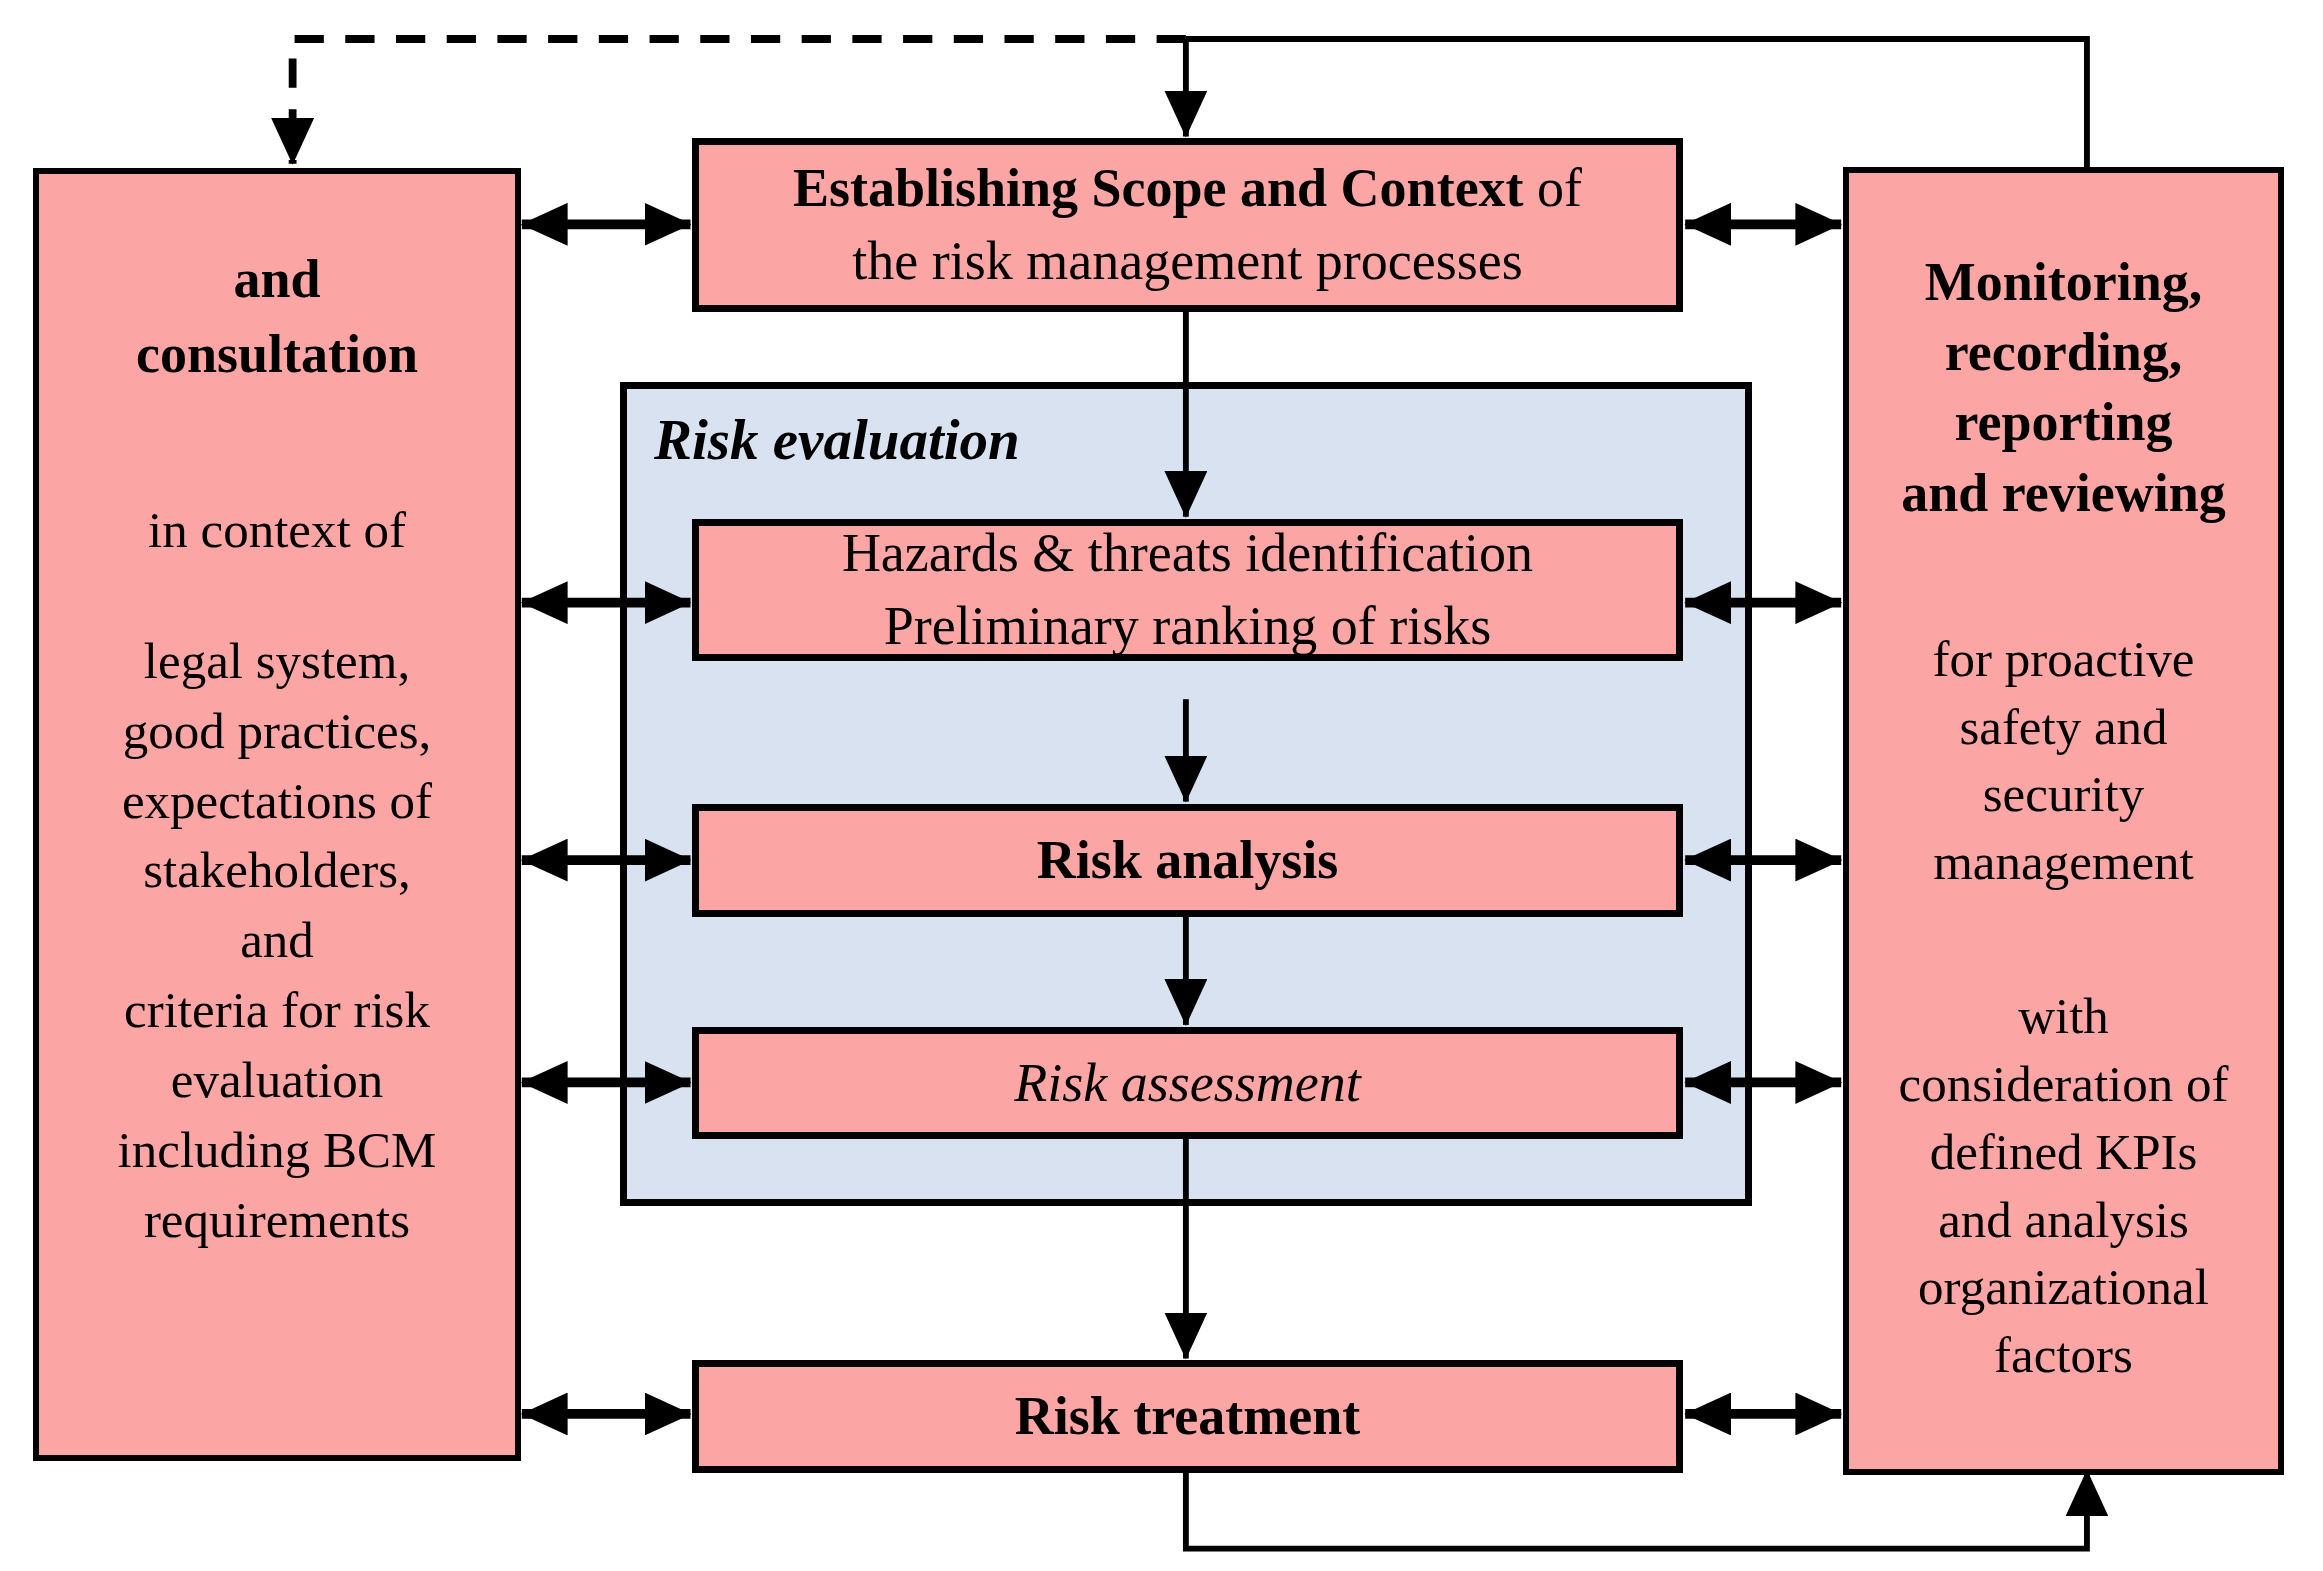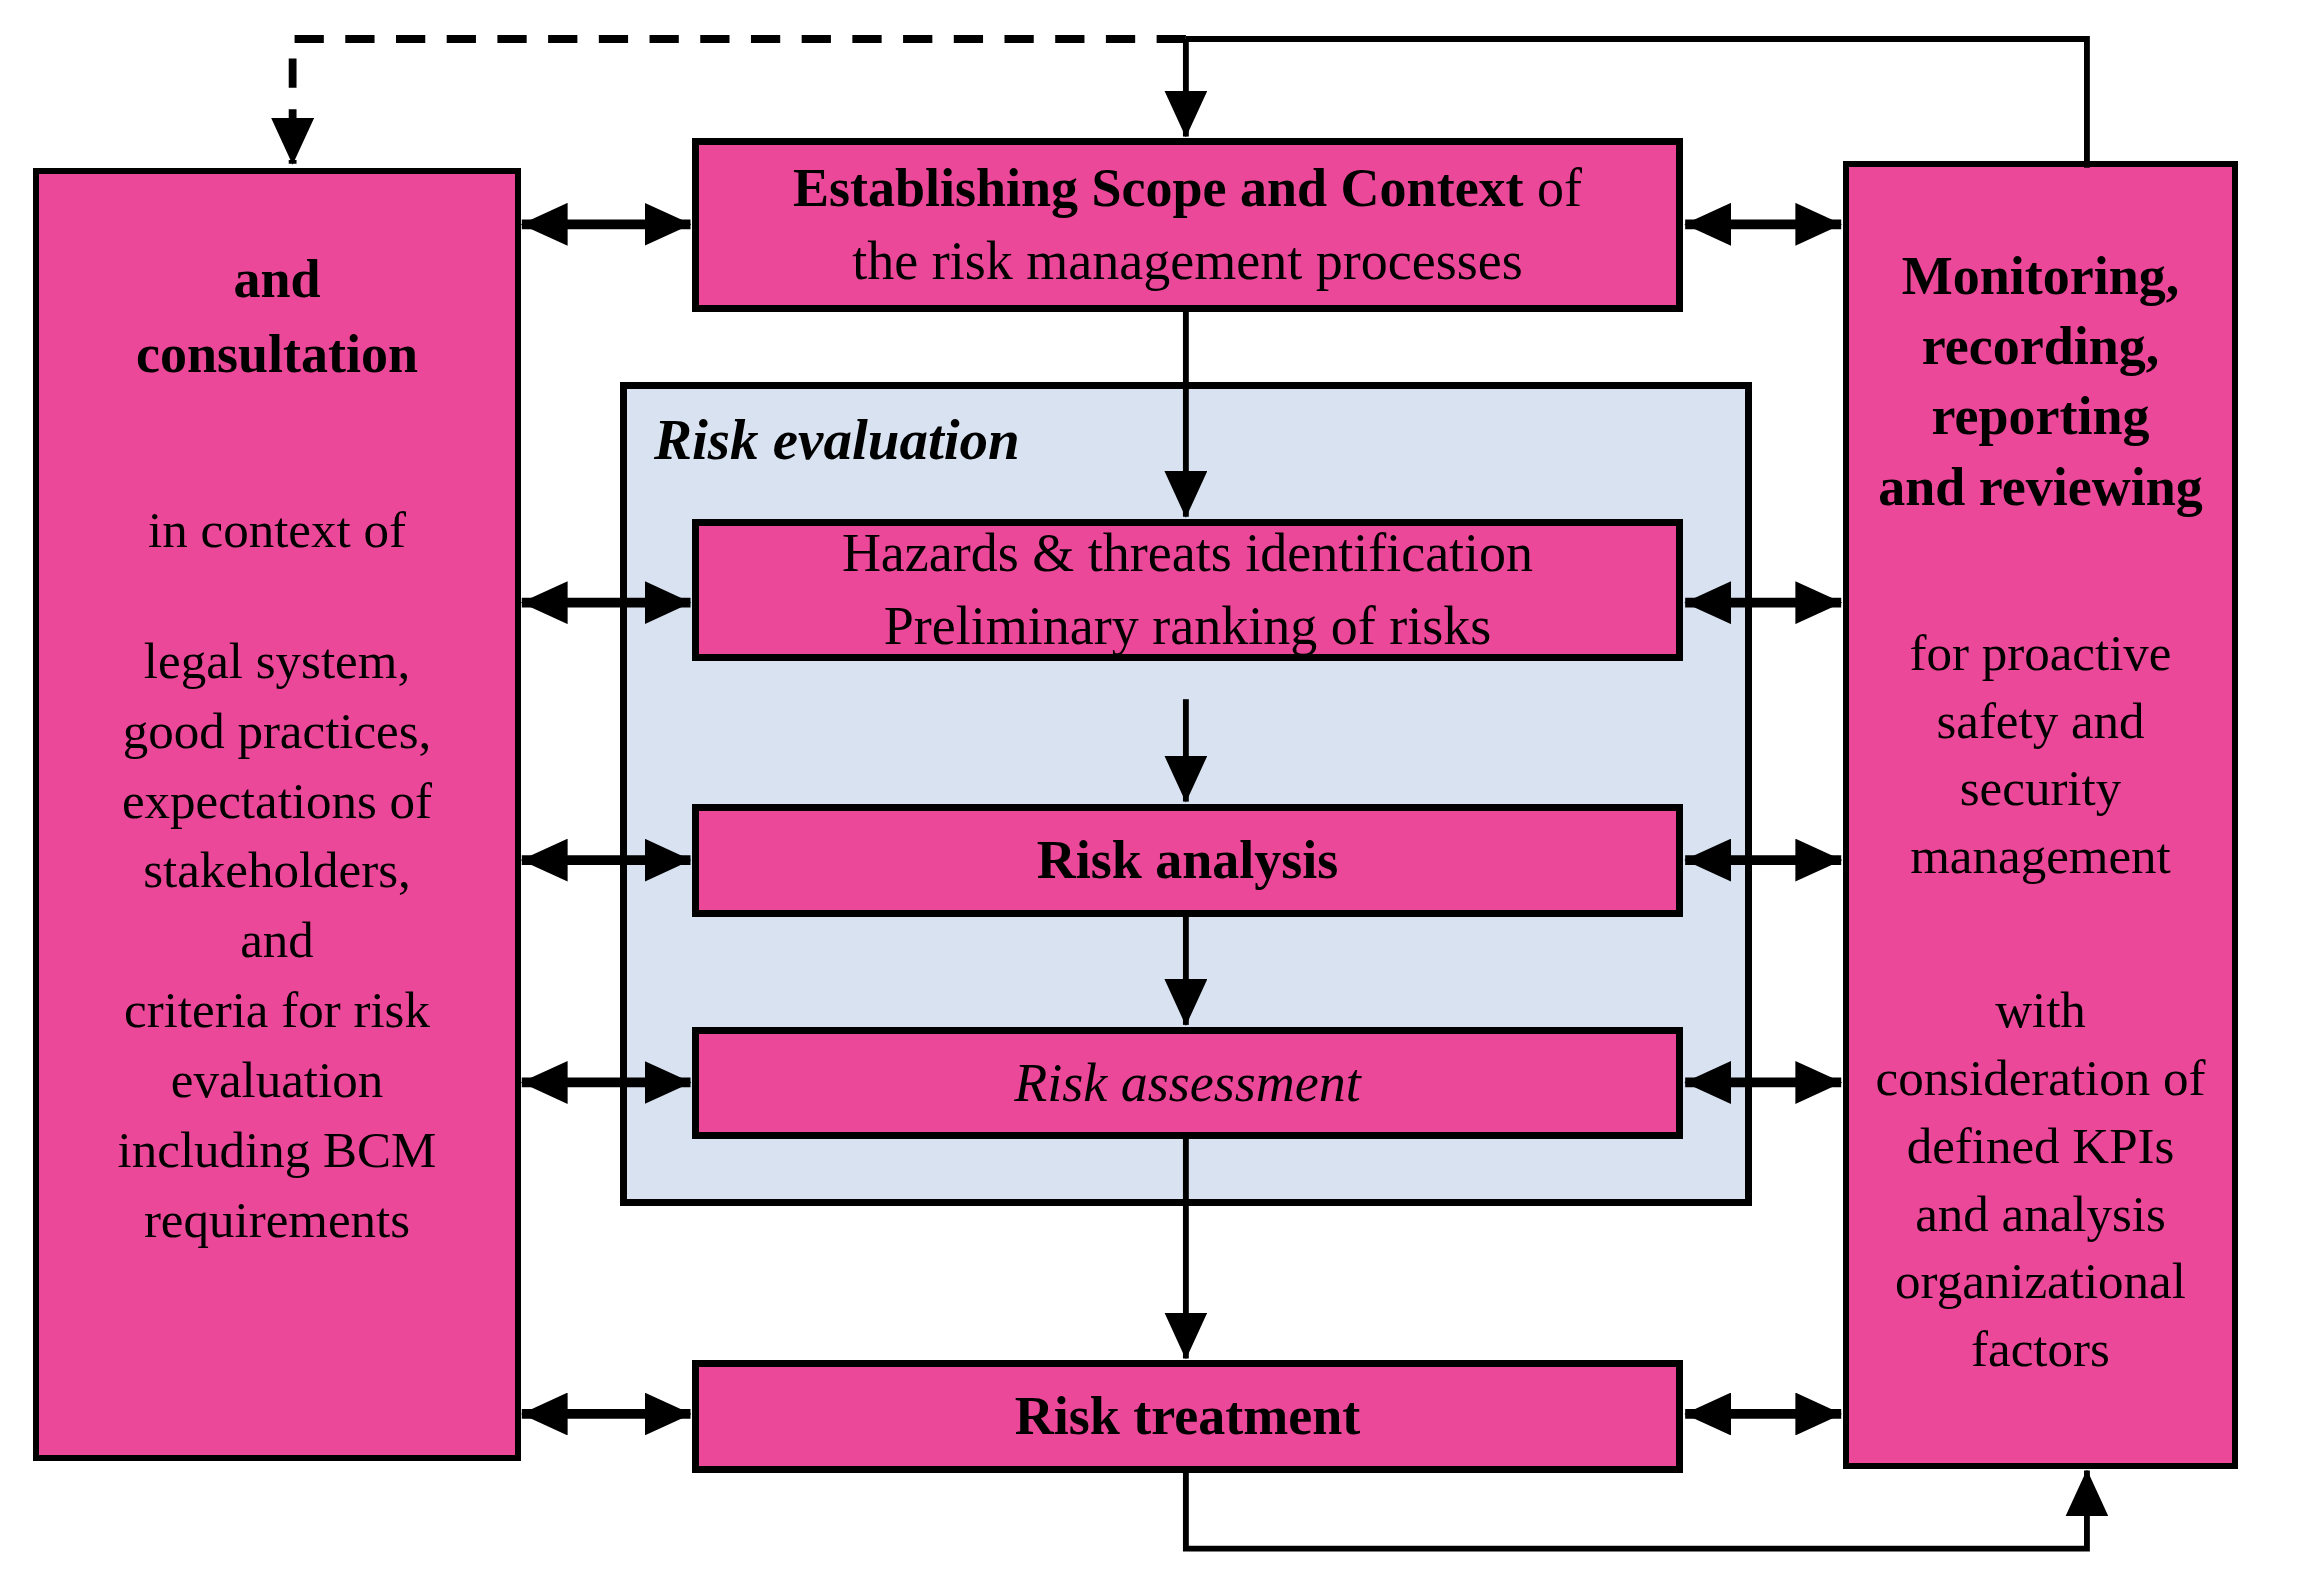--- a/index.html
+++ b/index.html
@@ -7,35 +7,35 @@
     position: relative;
     width: 2323px;
     height: 1571px;
     background: #ffffff;
     font-family: "Liberation Serif", "DejaVu Serif", serif;
     color: #000000;
     overflow: hidden;
   }
   .box {
     position: absolute;
-    background: #ec4899;
+    background: #fca5a5;
     border: 7.8px solid #000000;
     box-sizing: border-box;
     display: flex;
     flex-direction: column;
     align-items: center;
     justify-content: center;
     text-align: center;
   }
   .side-box {
     justify-content: flex-start;
     border-width: 6.8px;
   }
   .left-box  { left: 33px;   top: 168px; width: 488px;  height: 1293px; }
-  .right-box { left: 1843px; top: 161px; width: 395px;  height: 1308px; }
+  .right-box { left: 1843px; top: 167px; width: 441px;  height: 1308px; }
   .center-box { left: 692px; width: 991px; font-size: 54px; line-height: 1.35; }
   .establishing-box   { top: 138px;  height: 174px; }
   .hazards-box        { top: 519px;  height: 142px; }
   .analysis-box       { top: 804px;  height: 113px; font-weight: bold; }
   .assessment-box     { top: 1027px; height: 112px; font-style: italic; }
   .treatment-box      { top: 1360px; height: 113px; font-weight: bold; }
   .panel {
     position: absolute;
     left: 620px; top: 382px; width: 1132px; height: 824px;
     background: #d8e2f0;

